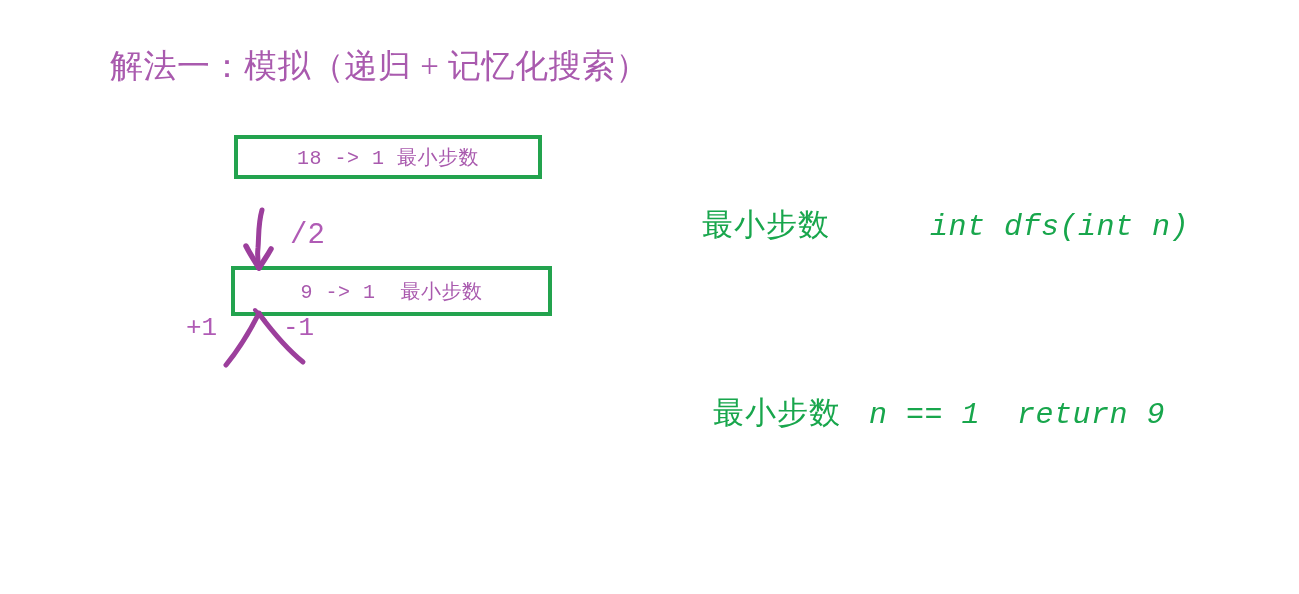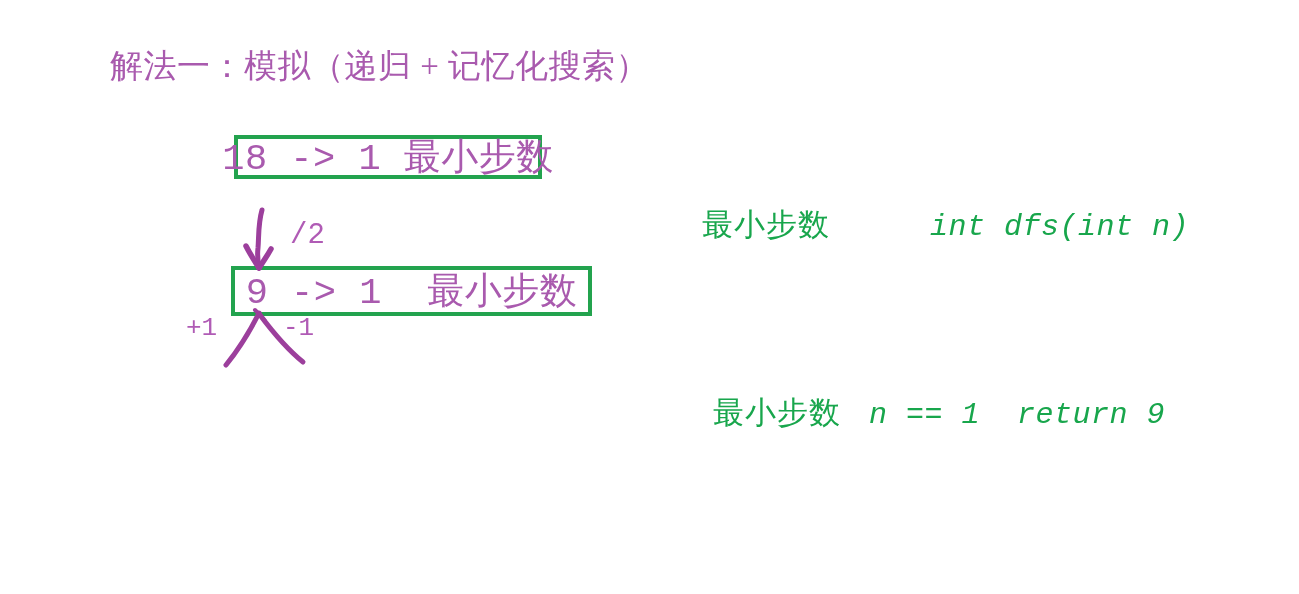--- a/index.html
+++ b/index.html
@@ -42,36 +42,36 @@
     position: absolute;
     box-sizing: border-box;
     border: 4px solid #23a34e;
     background: #ffffff;
     display: flex;
     align-items: center;
     justify-content: center;
   }
   .node-box .node-text {
     font-family: "Liberation Mono", "DejaVu Sans Mono", monospace;
-    font-size: 37px;
+    font-size: 20px;
     color: #a95aae;
     white-space: pre;
     letter-spacing: 0.5px;
   }
 
   #box-18 {
     left: 234px;
     top: 135px;
     width: 308px;
     height: 44px;
   }
   #box-9 {
     left: 231px;
     top: 266px;
-    width: 361px;
+    width: 321px;
     height: 50px;
   }
 
   
   #sketch {
     position: absolute;
     left: 0;
     top: 0;
     width: 1299px;
     height: 594px;

